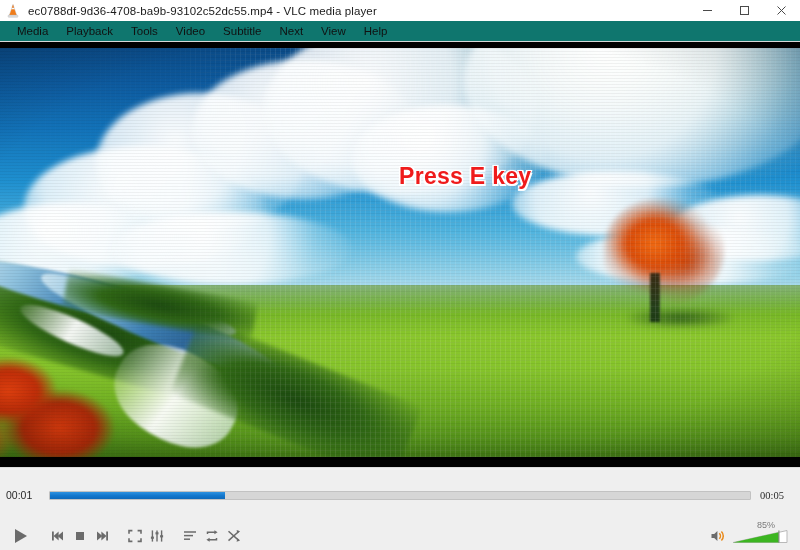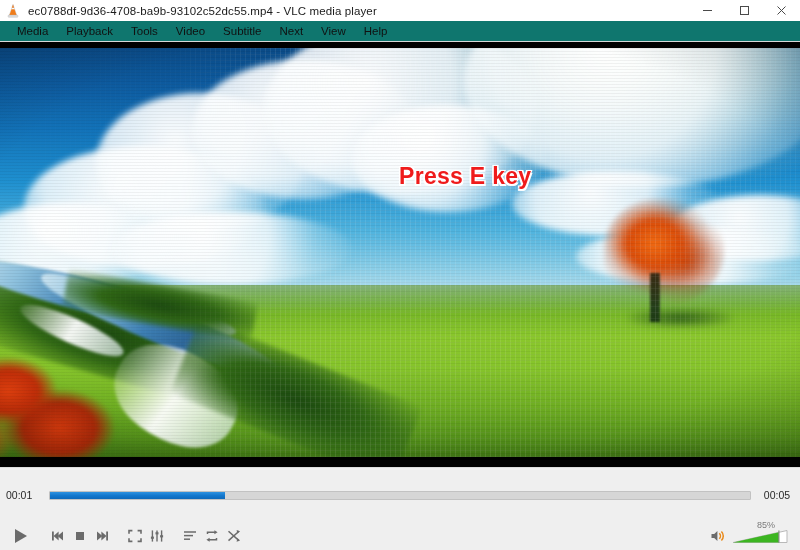--- a/index.html
+++ b/index.html
@@ -237,21 +237,21 @@
     padding: 16px 6px;
     border-top: 1px solid #dcdcdc;
   }
   .timelabel {
     font-size: 10.5px;
     color: #2a2a2a;
     width: 34px;
     text-align: left;
     flex: 0 0 auto;
   }
-  .timelabel.right { text-align: center; }
+  .timelabel.right { text-align: left; font-family: Liberation Serif, serif; }
   .seektrack {
     flex: 1 1 auto;
     height: 7px;
     margin: 0 9px;
     background: #d6d6d6;
     border: 1px solid #c2c2c2;
     border-radius: 1px;
     position: relative;
     overflow: hidden;
   }

